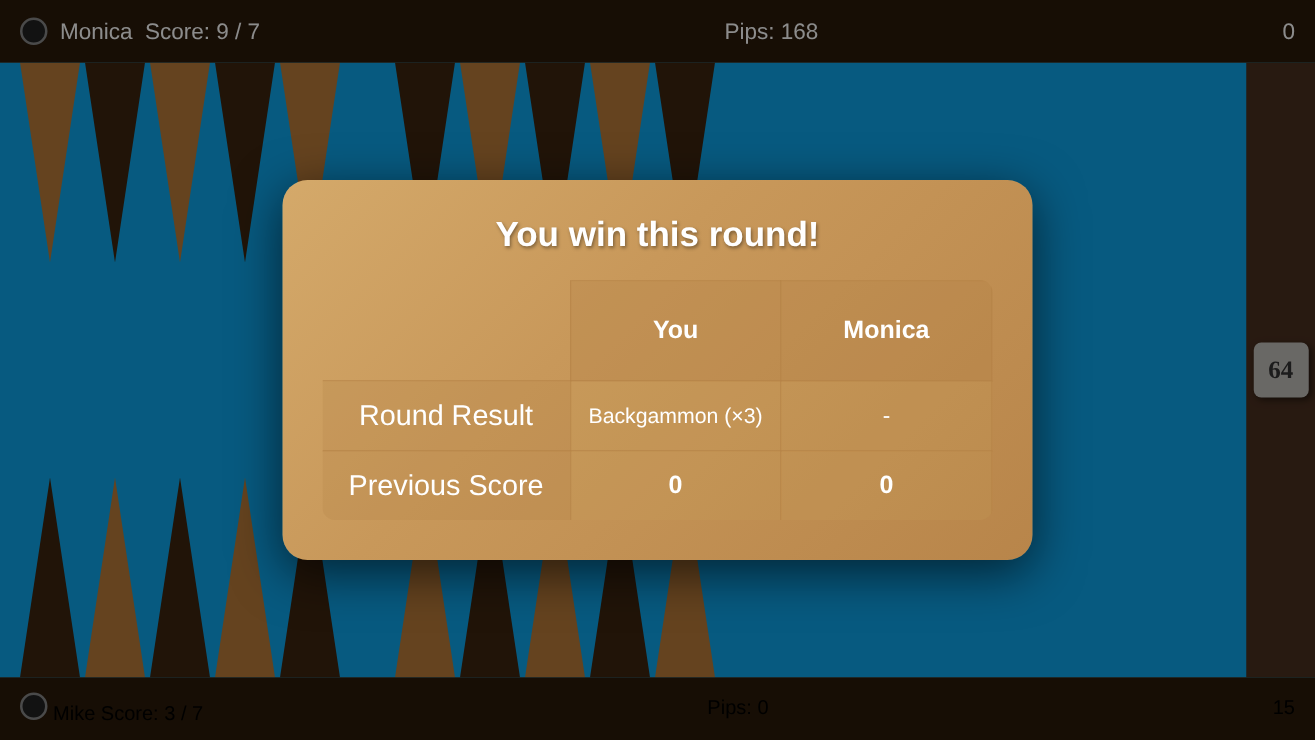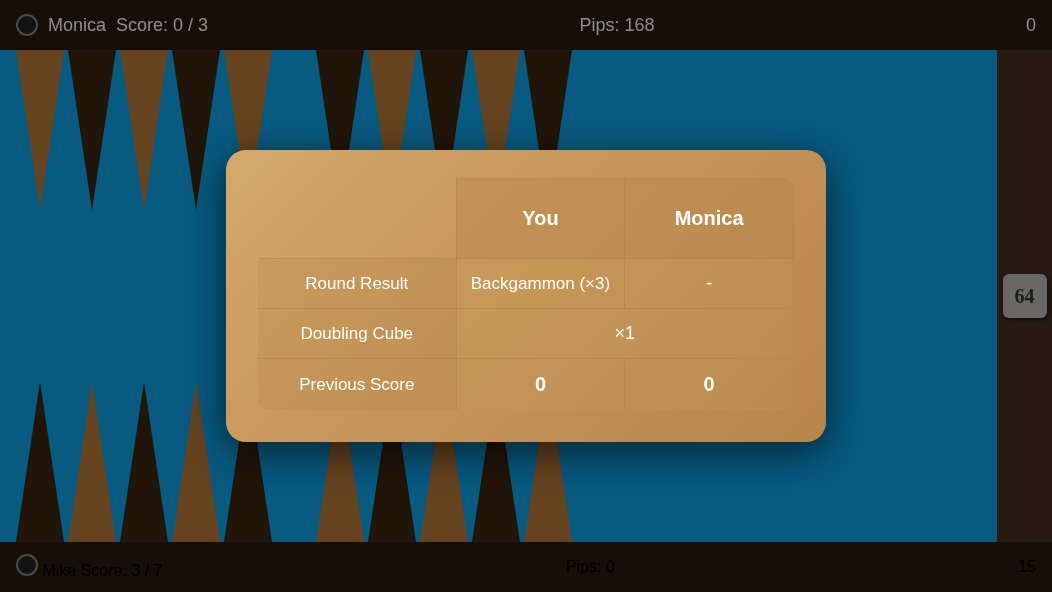--- a/index.html
+++ b/index.html
@@ -197,21 +197,21 @@
 
     .score-table thead th:first-child {
       background: transparent;
       border-top: none;
       border-left: none;
     }
 
     .score-table tbody td:first-child {
       background: rgba(180,130,70,0.25);
       color: white;
-      font-size: 17px;
+      font-size: 23px;
       font-weight: 500;
       padding: 14px 16px;
       text-align: center;
       border-left: none;
     }
 
     .score-table tbody td {
       background: rgba(200,160,90,0.2);
       color: white;
       font-size: 18px;
@@ -261,21 +261,21 @@
   </style>
 </head>
 <body>
 
 <div class="board-bg"></div>
 
 <div class="top-bar">
   <div class="left-info">
     <span class="player-dot dark"></span>
     <span>Monica</span>
-    <span>Score: 0 / 3</span>
+    <span>Score: 9 / 7</span>
   </div>
   <div class="right-info">
     <span>Pips: 168</span>
   </div>
   <div class="corner-score">0</div>
 </div>
 
 <div class="board-area">
 
   <div style="position:absolute; top:0; left:16px; display:flex; gap:4px;">
@@ -316,41 +316,38 @@
     <span>Score: 3 / 7</span>
   </div>
   <div class="right-info">
     <span>Pips: 0</span>
   </div>
   <div class="corner-score">15</div>
 </div>
 
 <div class="modal-overlay">
   <div class="modal">
+    <div class="modal-title">You win this round!</div>
 
     <table class="score-table">
       <thead>
         <tr>
           <th style="width:37%;"></th>
           <th style="width:31.5%;">You</th>
           <th style="width:31.5%;">Monica</th>
         </tr>
       </thead>
       <tbody>
 
         <tr>
           <td>Round Result</td>
           <td style="font-size:17px;">Backgammon (×3)</td>
           <td>-</td>
         </tr>
 
-        <tr>
-          <td>Doubling Cube</td>
-          <td colspan="2">×1</td>
-        </tr>
 
 
         <tr>
           <td>Previous Score</td>
           <td class="bold-val">0</td>
           <td class="bold-val">0</td>
         </tr>
 
       </tbody>
     </table>

